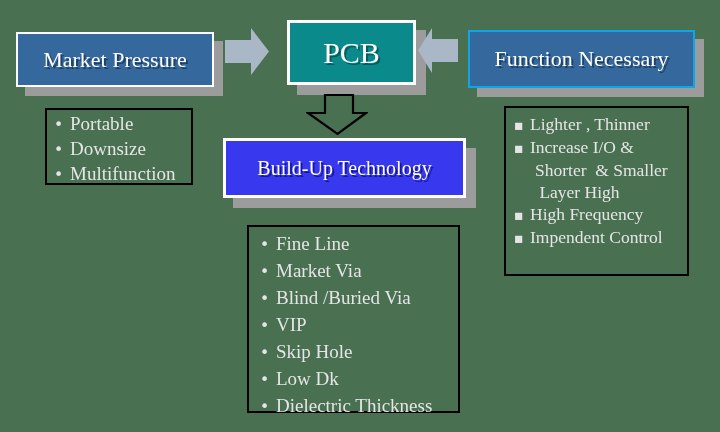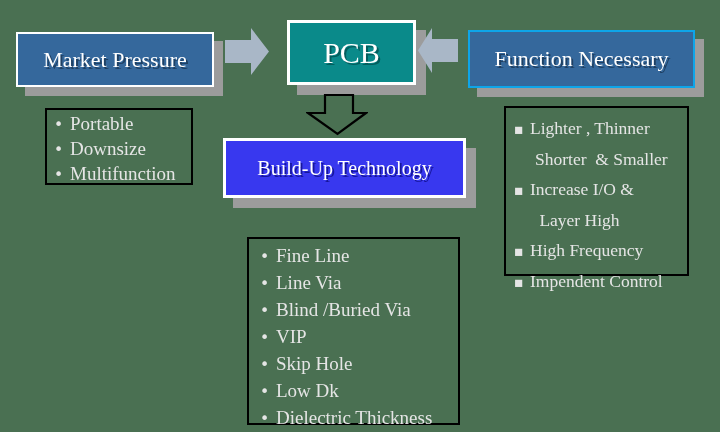--- a/index.html
+++ b/index.html
@@ -72,26 +72,26 @@
     background: transparent;
   }
   #list-market-drivers {
     left: 45px; top: 108px; width: 148px; height: 77px;
     padding: 2px 4px 0 7px;
     font-size: 19px; line-height: 24px;
   }
   #list-function-requirements {
     left: 504px; top: 106px; width: 185px; height: 170px;
     padding: 5px 2px 16px 8px;
-    font-size: 17.5px; line-height: 30px;
+    font-size: 17.5px; line-height: 22px;
   }
   #list-build-up-features {
     left: 247px; top: 225px; width: 213px; height: 188px;
     padding: 4px 4px 0 11px;
-    font-size: 19px; line-height: 26px; margin-top: 12px;
+    font-size: 19px; line-height: 26px;
   }
   .li-line { white-space: pre; }
   .li-line .bullet {
     display: inline-block;
     width: 16px;
     font-family: "DejaVu Sans", sans-serif;
     font-size: 0.82em;
   }
   .li-line.cont { padding-left: 5px; }
 
@@ -131,30 +131,30 @@
   </svg>
 
   <div class="listbox" id="list-market-drivers">
       <div class="li-line"><span class="bullet">•</span><span>Portable</span></div>
       <div class="li-line"><span class="bullet">•</span><span>Downsize</span></div>
       <div class="li-line"><span class="bullet">•</span><span>Multifunction</span></div>
     </div>
 
   <div class="listbox" id="list-function-requirements">
       <div class="li-line"><span class="bullet">▪</span><span>Lighter , Thinner</span></div>
+      <div class="li-line"><span class="bullet">▪</span><span>Increase I/O &amp;</span></div>
       <div class="li-line cont"><span class="bullet"></span><span>Shorter  &amp; Smaller</span></div>
-      <div class="li-line"><span class="bullet">▪</span><span>Increase I/O &amp;</span></div>
       <div class="li-line cont"><span class="bullet"></span><span> Layer High</span></div>
       <div class="li-line"><span class="bullet">▪</span><span>High Frequency</span></div>
       <div class="li-line"><span class="bullet">▪</span><span>Impendent Control</span></div>
     </div>
 
   <div class="listbox" id="list-build-up-features">
       <div class="li-line"><span class="bullet">•</span><span>Fine Line</span></div>
-      <div class="li-line"><span class="bullet">•</span><span>Line Via</span></div>
+      <div class="li-line"><span class="bullet">•</span><span>Market Via</span></div>
       <div class="li-line"><span class="bullet">•</span><span>Blind /Buried Via</span></div>
       <div class="li-line"><span class="bullet">•</span><span>VIP</span></div>
       <div class="li-line"><span class="bullet">•</span><span>Skip Hole</span></div>
       <div class="li-line"><span class="bullet">•</span><span>Low Dk</span></div>
       <div class="li-line"><span class="bullet">•</span><span>Dielectric Thickness</span></div>
     </div>
 
 </div>
 
 </body></html>

